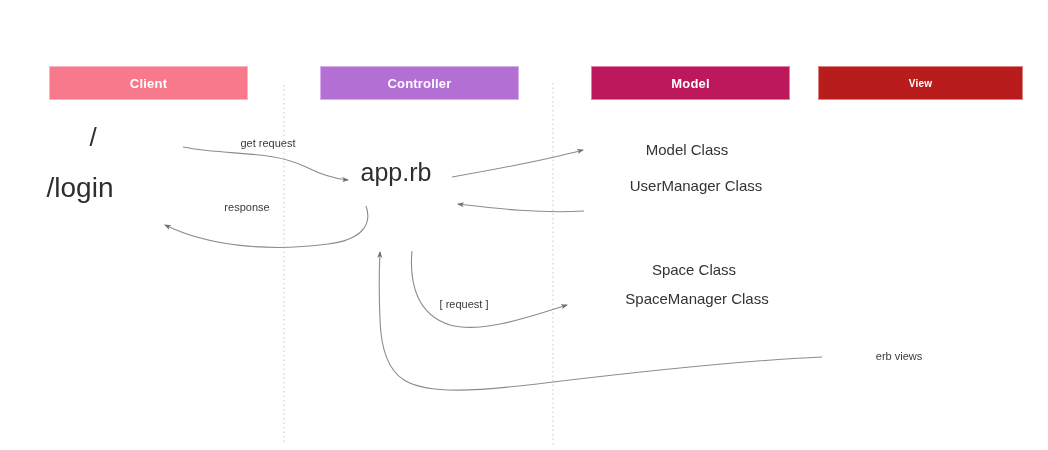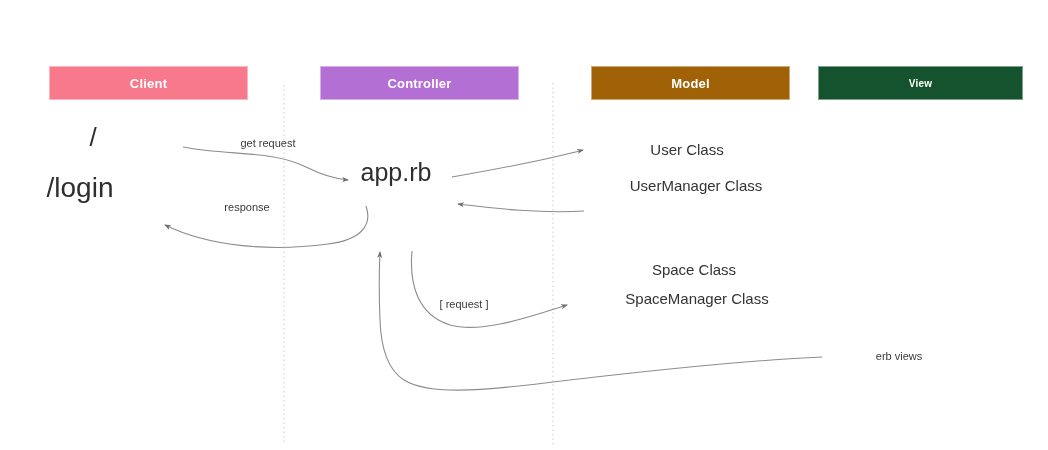--- a/index.html
+++ b/index.html
@@ -83,33 +83,33 @@
 
     <path d="M 822 357 C 730 361, 620 374, 545 383 C 478 391, 428 395, 404 380 C 388 370, 381 349, 380 320 C 379 296, 379 272, 380 252" fill="none" stroke="#8c8c8c" stroke-width="1.1" marker-end="url(#arrowhead)"></path>
   </svg>
 
   <div class="colhead client" style="background-color: rgb(248, 121, 139);">
     <span>Client</span>
   </div>
   <div class="colhead controller" style="background-color: rgb(180, 111, 213);">
     <span>Controller</span>
   </div>
-  <div class="colhead model" style="background-color: #a16207;">
+  <div class="colhead model" style="background-color: #be185d;">
     <span>Model</span>
   </div>
-  <div class="colhead view" style="background-color: #14532d;">
+  <div class="colhead view" style="background-color: #b91c1c;">
     <span>View</span>
   </div>
 
   <div class="txt route-root">/</div>
   <div class="txt route-login">/login</div>
 
   <div class="txt app-rb">app.rb</div>
 
-  <div class="txt model-class user-class">User Class</div>
+  <div class="txt model-class user-class">Model Class</div>
   <div class="txt model-class usermanager-class">UserManager Class</div>
   <div class="txt model-class space-class">Space Class</div>
   <div class="txt model-class spacemanager-class">SpaceManager Class</div>
 
   <div class="txt flow-label lbl-get-request">get request</div>
   <div class="txt flow-label lbl-response">response</div>
   <div class="txt flow-label lbl-spaces">[ request ]</div>
   <div class="txt flow-label lbl-erb-views">erb views</div>
 
 </div>

